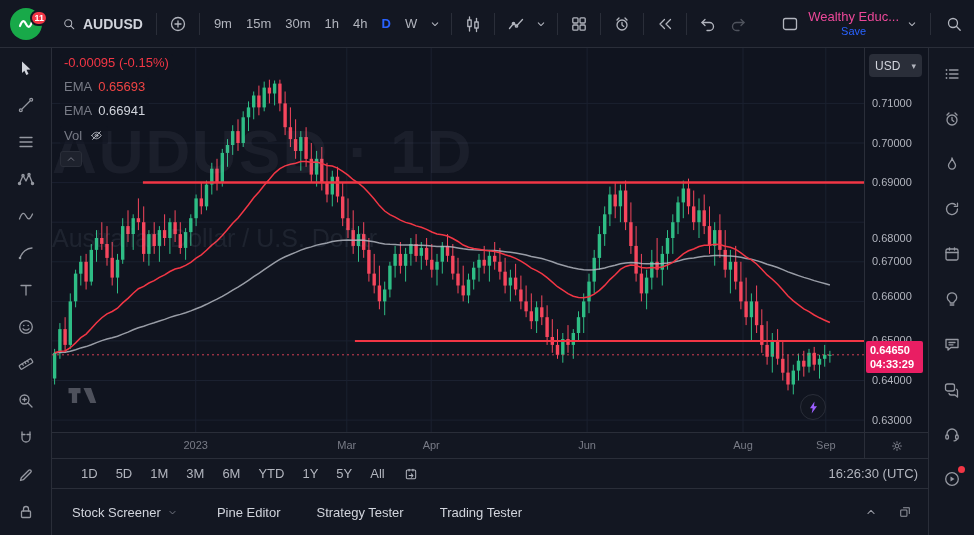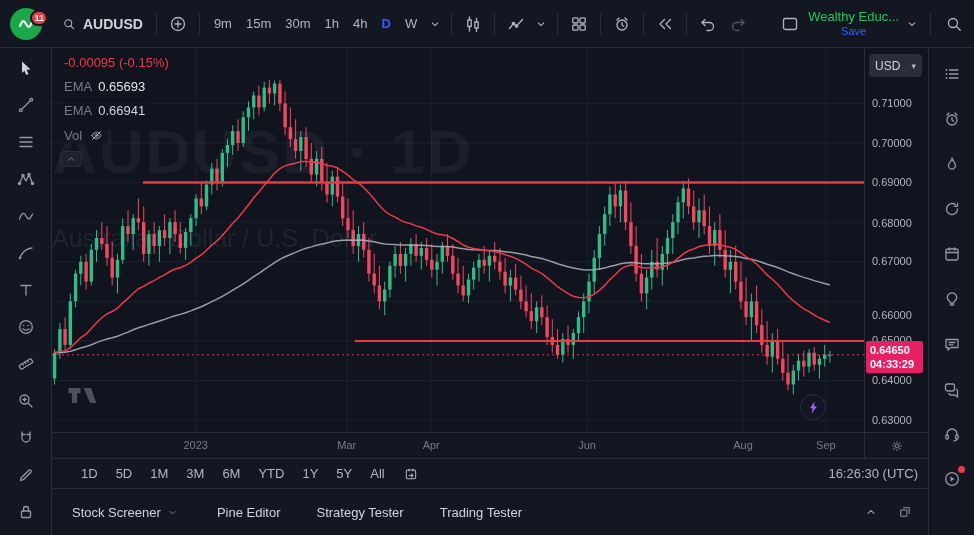--- a/index.html
+++ b/index.html
@@ -28,21 +28,21 @@
   .icon.sm svg{width:14px;height:14px}
   .icon.xs{width:16px;height:16px}
   .icon.xs svg{width:13px;height:13px}
   .icon.dim{opacity:.38}
   .intervals{display:flex;align-items:center}
   .interval{background:none;border:0;color:#b2b5be;font-size:13px;font-family:inherit;
     padding:4px 7px;border-radius:4px;cursor:pointer}
   .interval.active{color:#2962ff;font-weight:700}
   .tb-right{margin-left:auto;display:flex;align-items:center;gap:4px}
   .layout-meta{display:flex;flex-direction:column;line-height:1.15;align-items:flex-start}
-  .layout-name{font-size:13px;color:#22c55e;cursor:pointer}
+  .layout-name{font-size:13px;color:#ec4899;cursor:pointer}
   .save{font-size:11px;color:#2962ff;cursor:pointer;align-self:center}
 
   
   .body{flex:1;display:flex;min-height:0}
   .left-toolbar{width:52px;flex:0 0 52px;border-right:1px solid #2a2e39;display:flex;
     flex-direction:column;align-items:center;padding-top:6px;gap:9px}
   .icon.tool{color:#9598a1}
   .icon.tool.bright{color:#d1d4dc}
   .right-sidebar{width:46px;flex:0 0 46px;border-left:1px solid #2a2e39;display:flex;
     flex-direction:column;align-items:center;padding-top:12px;gap:17px}
@@ -56,21 +56,21 @@
   #chart-svg{position:absolute;left:0;top:0}
   .watermark{position:absolute;left:0;right:0;top:68px;text-align:left;pointer-events:none;z-index:1}
   .wm1{font-size:62px;font-weight:700;color:rgba(160,172,196,.08);letter-spacing:2px}
   .wm2{font-size:25px;color:rgba(160,172,196,.10);margin-top:37px}
   .legend{position:absolute;left:8px;top:6px;z-index:5;font-size:13px}
   .lrow{display:flex;align-items:center;gap:6px;margin-bottom:7px;background:rgba(16,20,31,.6);
     padding:1px 4px;border-radius:2px;width:max-content}
   .change{color:#f23645;font-weight:400}
   .lk{color:#787b86}
   .lv{color:#d1d4dc}
-  .lv.red{color:#e5e5e5}
+  .lv.red{color:#ef4444}
   .collapse-btn{width:22px;height:16px;background:#1e222d;border:1px solid #2a2e39;border-radius:3px;
     color:#787b86;display:flex;align-items:center;justify-content:center;cursor:pointer;padding:0}
   .collapse-btn svg{width:12px;height:12px;fill:none;stroke:currentColor;stroke-width:1.4;stroke-linecap:round}
   .tv-logo{position:absolute;left:16px;bottom:22px;z-index:4;cursor:pointer;opacity:.6}
   .bolt-btn{position:absolute;right:38px;bottom:12px;width:26px;height:26px;border-radius:50%;
     border:1px solid #2a2e39;background:rgba(19,23,34,.5);display:flex;align-items:center;
     justify-content:center;cursor:pointer;z-index:4;padding:0}
   .bolt-btn svg{width:15px;height:15px}
 
   
@@ -701,23 +701,23 @@
             <span>USD</span>
             <span class="cv">▾</span>
           </button>
           <div class="price-badge" id="price-badge" style="top: 292.804px;">
             <div>0.64650</div>
             <div>04:33:29</div>
           </div>
         <div class="tick" style="top: 48.9227px;">0.71000</div>
             <div class="tick" style="top: 89px;">0.70000</div>
             <div class="tick" style="top: 128.098px;">0.69000</div>
-            <div class="tick" style="top: 169px; text-align: center;">0.68000</div>
+            <div class="tick" style="top: 184px; text-align: center;">0.68000</div>
             <div class="tick" style="top: 207.273px;">0.67000</div>
-            <div class="tick" style="top: 261px;">0.66000</div>
+            <div class="tick" style="top: 242px;">0.66000</div>
             <div class="tick" style="top: 286.448px;">0.65000</div>
             <div class="tick" style="top: 326.036px;">0.64000</div>
             <div class="tick" style="top: 365.624px;">0.63000</div>
           </div>
       </div>
 
       <div class="time-row">
         <div class="time-axis" id="time-axis">
             <div class="tlabel" style="left: 143.724px;">2023</div>
             <div class="tlabel" style="left: 294.756px;">Mar</div>

